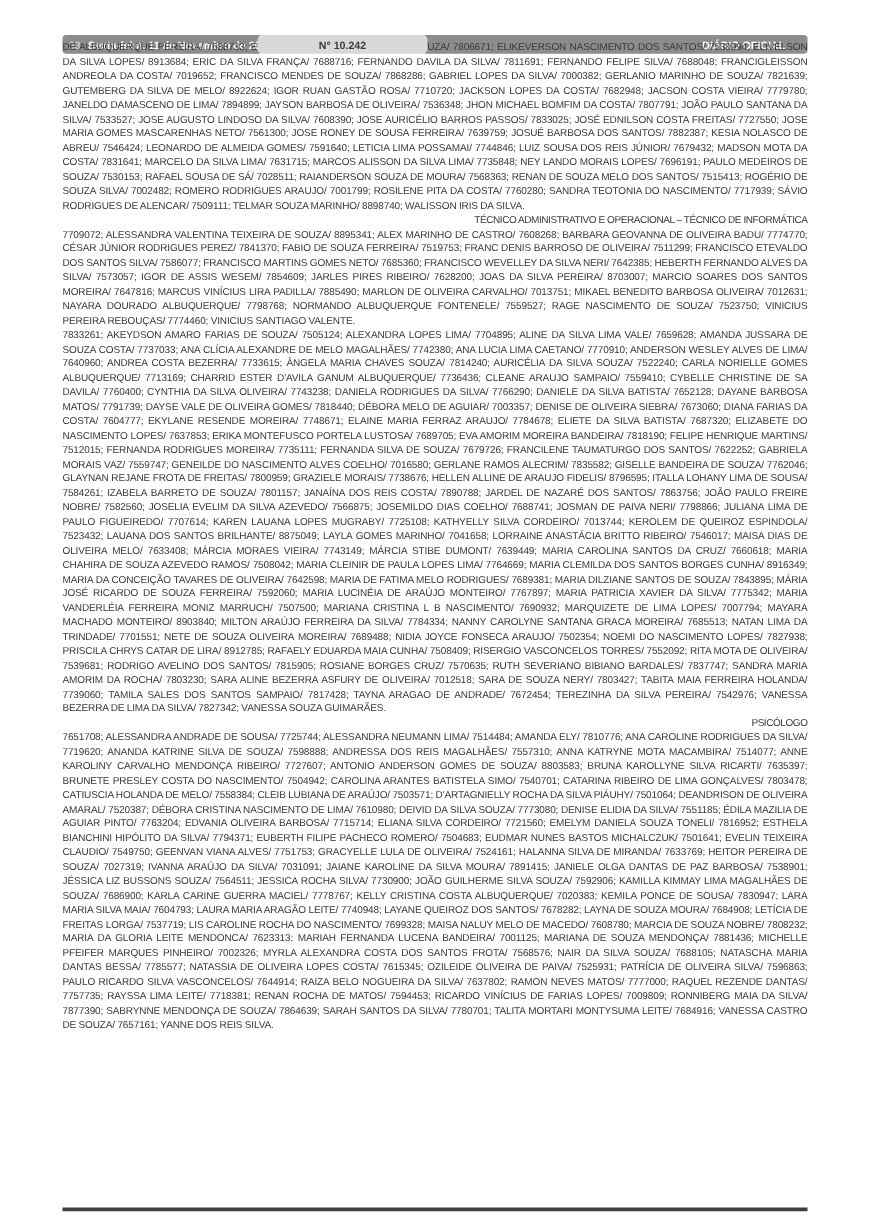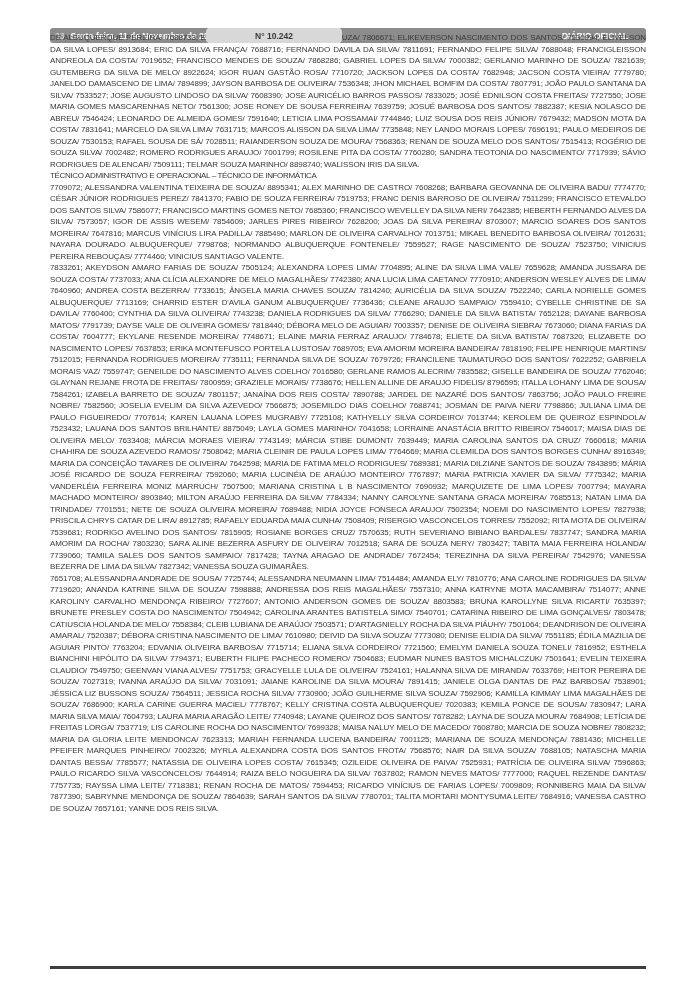--- a/index.html
+++ b/index.html
@@ -29,21 +29,21 @@
   }
   .content {
     position:absolute; left:50px; top:32px; width:596px; color:#383838;
   }
   .body-text {
     font-size:8px; line-height:11.5px; text-align:justify;
     letter-spacing:-0.1px; word-spacing:-0.2px; margin:0;
   }
   .section-heading {
     font-size:8px; line-height:11.5px; letter-spacing:-0.35px;
-    white-space:nowrap; margin:0;
+    white-space:nowrap; margin:0;text-align:right;
   }
   .bottom-rule {
     position:absolute; left:50px; top:966px; width:596px; height:2.5px;
     background:#3f3f3f;
   }
 </style>
 </head>
 <body>
 
 <div class="page">
@@ -59,18 +59,19 @@
     <div class="seg-right">
       <span>DIÁRIO OFICIAL</span>
     </div>
   </div>
 
   <div class="content">
       <p class="body-text">DE ALBUQUERQUE PEREIRA/ 7688733; EIKE EMANOEL NASCIMENTO DE SOUZA/ 7806671; ELIKEVERSON NASCIMENTO DOS SANTOS/ 7530994; ELIVELSON DA SILVA LOPES/ 8913684; ERIC DA SILVA FRANÇA/ 7688716; FERNANDO DAVILA DA SILVA/ 7811691; FERNANDO FELIPE SILVA/ 7688048; FRANCIGLEISSON ANDREOLA DA COSTA/ 7019652; FRANCISCO MENDES DE SOUZA/ 7868286; GABRIEL LOPES DA SILVA/ 7000382; GERLANIO MARINHO DE SOUZA/ 7821639; GUTEMBERG DA SILVA DE MELO/ 8922624; IGOR RUAN GASTÃO ROSA/ 7710720; JACKSON LOPES DA COSTA/ 7682948; JACSON COSTA VIEIRA/ 7779780; JANELDO DAMASCENO DE LIMA/ 7894899; JAYSON BARBOSA DE OLIVEIRA/ 7536348; JHON MICHAEL BOMFIM DA COSTA/ 7807791; JOÃO PAULO SANTANA DA SILVA/ 7533527; JOSE AUGUSTO LINDOSO DA SILVA/ 7608390; JOSE AURICÉLIO BARROS PASSOS/ 7833025; JOSÉ EDNILSON COSTA FREITAS/ 7727550; JOSE MARIA GOMES MASCARENHAS NETO/ 7561300; JOSE RONEY DE SOUSA FERREIRA/ 7639759; JOSUÉ BARBOSA DOS SANTOS/ 7882387; KESIA NOLASCO DE ABREU/ 7546424; LEONARDO DE ALMEIDA GOMES/ 7591640; LETICIA LIMA POSSAMAI/ 7744846; LUIZ SOUSA DOS REIS JÚNIOR/ 7679432; MADSON MOTA DA COSTA/ 7831641; MARCELO DA SILVA LIMA/ 7631715; MARCOS ALISSON DA SILVA LIMA/ 7735848; NEY LANDO MORAIS LOPES/ 7696191; PAULO MEDEIROS DE SOUZA/ 7530153; RAFAEL SOUSA DE SÁ/ 7028511; RAIANDERSON SOUZA DE MOURA/ 7568363; RENAN DE SOUZA MELO DOS SANTOS/ 7515413; ROGÉRIO DE SOUZA SILVA/ 7002482; ROMERO RODRIGUES ARAUJO/ 7001799; ROSILENE PITA DA COSTA/ 7760280; SANDRA TEOTONIA DO NASCIMENTO/ 7717939; SÁVIO RODRIGUES DE ALENCAR/ 7509111; TELMAR SOUZA MARINHO/ 8898740; WALISSON IRIS DA SILVA.</p>
       <div class="section-heading">TÉCNICO ADMINISTRATIVO E OPERACIONAL – TÉCNICO DE INFORMÁTICA</div>
       <p class="body-text">7709072; ALESSANDRA VALENTINA TEIXEIRA DE SOUZA/ 8895341; ALEX MARINHO DE CASTRO/ 7608268; BARBARA GEOVANNA DE OLIVEIRA BADU/ 7774770; CÉSAR JÚNIOR RODRIGUES PEREZ/ 7841370; FABIO DE SOUZA FERREIRA/ 7519753; FRANC DENIS BARROSO DE OLIVEIRA/ 7511299; FRANCISCO ETEVALDO DOS SANTOS SILVA/ 7586077; FRANCISCO MARTINS GOMES NETO/ 7685360; FRANCISCO WEVELLEY DA SILVA NERI/ 7642385; HEBERTH FERNANDO ALVES DA SILVA/ 7573057; IGOR DE ASSIS WESEM/ 7854609; JARLES PIRES RIBEIRO/ 7628200; JOAS DA SILVA PEREIRA/ 8703007; MARCIO SOARES DOS SANTOS MOREIRA/ 7647816; MARCUS VINÍCIUS LIRA PADILLA/ 7885490; MARLON DE OLIVEIRA CARVALHO/ 7013751; MIKAEL BENEDITO BARBOSA OLIVEIRA/ 7012631; NAYARA DOURADO ALBUQUERQUE/ 7798768; NORMANDO ALBUQUERQUE FONTENELE/ 7559527; RAGE NASCIMENTO DE SOUZA/ 7523750; VINICIUS PEREIRA REBOUÇAS/ 7774460; VINICIUS SANTIAGO VALENTE.</p>
       <p class="body-text">7833261; AKEYDSON AMARO FARIAS DE SOUZA/ 7505124; ALEXANDRA LOPES LIMA/ 7704895; ALINE DA SILVA LIMA VALE/ 7659628; AMANDA JUSSARA DE SOUZA COSTA/ 7737033; ANA CLÍCIA ALEXANDRE DE MELO MAGALHÃES/ 7742380; ANA LUCIA LIMA CAETANO/ 7770910; ANDERSON WESLEY ALVES DE LIMA/ 7640960; ANDREA COSTA BEZERRA/ 7733615; ÂNGELA MARIA CHAVES SOUZA/ 7814240; AURICÉLIA DA SILVA SOUZA/ 7522240; CARLA NORIELLE GOMES ALBUQUERQUE/ 7713169; CHARRID ESTER D'AVILA GANUM ALBUQUERQUE/ 7736436; CLEANE ARAUJO SAMPAIO/ 7559410; CYBELLE CHRISTINE DE SA DAVILA/ 7760400; CYNTHIA DA SILVA OLIVEIRA/ 7743238; DANIELA RODRIGUES DA SILVA/ 7766290; DANIELE DA SILVA BATISTA/ 7652128; DAYANE BARBOSA MATOS/ 7791739; DAYSE VALE DE OLIVEIRA GOMES/ 7818440; DÉBORA MELO DE AGUIAR/ 7003357; DENISE DE OLIVEIRA SIEBRA/ 7673060; DIANA FARIAS DA COSTA/ 7604777; EKYLANE RESENDE MOREIRA/ 7748671; ELAINE MARIA FERRAZ ARAUJO/ 7784678; ELIETE DA SILVA BATISTA/ 7687320; ELIZABETE DO NASCIMENTO LOPES/ 7637853; ERIKA MONTEFUSCO PORTELA LUSTOSA/ 7689705; EVA AMORIM MOREIRA BANDEIRA/ 7818190; FELIPE HENRIQUE MARTINS/ 7512015; FERNANDA RODRIGUES MOREIRA/ 7735111; FERNANDA SILVA DE SOUZA/ 7679726; FRANCILENE TAUMATURGO DOS SANTOS/ 7622252; GABRIELA MORAIS VAZ/ 7559747; GENEILDE DO NASCIMENTO ALVES COELHO/ 7016580; GERLANE RAMOS ALECRIM/ 7835582; GISELLE BANDEIRA DE SOUZA/ 7762046; GLAYNAN REJANE FROTA DE FREITAS/ 7800959; GRAZIELE MORAIS/ 7738676; HELLEN ALLINE DE ARAUJO FIDELIS/ 8796595; ITALLA LOHANY LIMA DE SOUSA/ 7584261; IZABELA BARRETO DE SOUZA/ 7801157; JANAÍNA DOS REIS COSTA/ 7890788; JARDEL DE NAZARÉ DOS SANTOS/ 7863756; JOÃO PAULO FREIRE NOBRE/ 7582560; JOSELIA EVELIM DA SILVA AZEVEDO/ 7566875; JOSEMILDO DIAS COELHO/ 7688741; JOSMAN DE PAIVA NERI/ 7798866; JULIANA LIMA DE PAULO FIGUEIREDO/ 7707614; KAREN LAUANA LOPES MUGRABY/ 7725108; KATHYELLY SILVA CORDEIRO/ 7013744; KEROLEM DE QUEIROZ ESPINDOLA/ 7523432; LAUANA DOS SANTOS BRILHANTE/ 8875049; LAYLA GOMES MARINHO/ 7041658; LORRAINE ANASTÁCIA BRITTO RIBEIRO/ 7546017; MAISA DIAS DE OLIVEIRA MELO/ 7633408; MÁRCIA MORAES VIEIRA/ 7743149; MÁRCIA STIBE DUMONT/ 7639449; MARIA CAROLINA SANTOS DA CRUZ/ 7660618; MARIA CHAHIRA DE SOUZA AZEVEDO RAMOS/ 7508042; MARIA CLEINIR DE PAULA LOPES LIMA/ 7764669; MARIA CLEMILDA DOS SANTOS BORGES CUNHA/ 8916349; MARIA DA CONCEIÇÃO TAVARES DE OLIVEIRA/ 7642598; MARIA DE FATIMA MELO RODRIGUES/ 7689381; MARIA DILZIANE SANTOS DE SOUZA/ 7843895; MÁRIA JOSÉ RICARDO DE SOUZA FERREIRA/ 7592060; MARIA LUCINÉIA DE ARAÚJO MONTEIRO/ 7767897; MARIA PATRICIA XAVIER DA SILVA/ 7775342; MARIA VANDERLÉIA FERREIRA MONIZ MARRUCH/ 7507500; MARIANA CRISTINA L B NASCIMENTO/ 7690932; MARQUIZETE DE LIMA LOPES/ 7007794; MAYARA MACHADO MONTEIRO/ 8903840; MILTON ARAÚJO FERREIRA DA SILVA/ 7784334; NANNY CAROLYNE SANTANA GRACA MOREIRA/ 7685513; NATAN LIMA DA TRINDADE/ 7701551; NETE DE SOUZA OLIVEIRA MOREIRA/ 7689488; NIDIA JOYCE FONSECA ARAUJO/ 7502354; NOEMI DO NASCIMENTO LOPES/ 7827938; PRISCILA CHRYS CATAR DE LIRA/ 8912785; RAFAELY EDUARDA MAIA CUNHA/ 7508409; RISERGIO VASCONCELOS TORRES/ 7552092; RITA MOTA DE OLIVEIRA/ 7539681; RODRIGO AVELINO DOS SANTOS/ 7815905; ROSIANE BORGES CRUZ/ 7570635; RUTH SEVERIANO BIBIANO BARDALES/ 7837747; SANDRA MARIA AMORIM DA ROCHA/ 7803230; SARA ALINE BEZERRA ASFURY DE OLIVEIRA/ 7012518; SARA DE SOUZA NERY/ 7803427; TABITA MAIA FERREIRA HOLANDA/ 7739060; TAMILA SALES DOS SANTOS SAMPAIO/ 7817428; TAYNA ARAGAO DE ANDRADE/ 7672454; TEREZINHA DA SILVA PEREIRA/ 7542976; VANESSA BEZERRA DE LIMA DA SILVA/ 7827342; VANESSA SOUZA GUIMARÃES.</p>
+      <div class="section-heading">PSICÓLOGO</div>
       <p class="body-text">7651708; ALESSANDRA ANDRADE DE SOUSA/ 7725744; ALESSANDRA NEUMANN LIMA/ 7514484; AMANDA ELY/ 7810776; ANA CAROLINE RODRIGUES DA SILVA/ 7719620; ANANDA KATRINE SILVA DE SOUZA/ 7598888; ANDRESSA DOS REIS MAGALHÃES/ 7557310; ANNA KATRYNE MOTA MACAMBIRA/ 7514077; ANNE KAROLINY CARVALHO MENDONÇA RIBEIRO/ 7727607; ANTONIO ANDERSON GOMES DE SOUZA/ 8803583; BRUNA KAROLLYNE SILVA RICARTI/ 7635397; BRUNETE PRESLEY COSTA DO NASCIMENTO/ 7504942; CAROLINA ARANTES BATISTELA SIMO/ 7540701; CATARINA RIBEIRO DE LIMA GONÇALVES/ 7803478; CATIUSCIA HOLANDA DE MELO/ 7558384; CLEIB LUBIANA DE ARAÚJO/ 7503571; D'ARTAGNIELLY ROCHA DA SILVA PIÁUHY/ 7501064; DEANDRISON DE OLIVEIRA AMARAL/ 7520387; DÉBORA CRISTINA NASCIMENTO DE LIMA/ 7610980; DEIVID DA SILVA SOUZA/ 7773080; DENISE ELIDIA DA SILVA/ 7551185; ÉDILA MAZILIA DE AGUIAR PINTO/ 7763204; EDVANIA OLIVEIRA BARBOSA/ 7715714; ELIANA SILVA CORDEIRO/ 7721560; EMELYM DANIELA SOUZA TONELI/ 7816952; ESTHELA BIANCHINI HIPÓLITO DA SILVA/ 7794371; EUBERTH FILIPE PACHECO ROMERO/ 7504683; EUDMAR NUNES BASTOS MICHALCZUK/ 7501641; EVELIN TEIXEIRA CLAUDIO/ 7549750; GEENVAN VIANA ALVES/ 7751753; GRACYELLE LULA DE OLIVEIRA/ 7524161; HALANNA SILVA DE MIRANDA/ 7633769; HEITOR PEREIRA DE SOUZA/ 7027319; IVANNA ARAÚJO DA SILVA/ 7031091; JAIANE KAROLINE DA SILVA MOURA/ 7891415; JANIELE OLGA DANTAS DE PAZ BARBOSA/ 7538901; JÉSSICA LIZ BUSSONS SOUZA/ 7564511; JESSICA ROCHA SILVA/ 7730900; JOÃO GUILHERME SILVA SOUZA/ 7592906; KAMILLA KIMMAY LIMA MAGALHÃES DE SOUZA/ 7686900; KARLA CARINE GUERRA MACIEL/ 7778767; KELLY CRISTINA COSTA ALBUQUERQUE/ 7020383; KEMILA PONCE DE SOUSA/ 7830947; LARA MARIA SILVA MAIA/ 7604793; LAURA MARIA ARAGÃO LEITE/ 7740948; LAYANE QUEIROZ DOS SANTOS/ 7678282; LAYNA DE SOUZA MOURA/ 7684908; LETÍCIA DE FREITAS LORGA/ 7537719; LIS CAROLINE ROCHA DO NASCIMENTO/ 7699328; MAISA NALUY MELO DE MACEDO/ 7608780; MARCIA DE SOUZA NOBRE/ 7808232; MARIA DA GLORIA LEITE MENDONCA/ 7623313; MARIAH FERNANDA LUCENA BANDEIRA/ 7001125; MARIANA DE SOUZA MENDONÇA/ 7881436; MICHELLE PFEIFER MARQUES PINHEIRO/ 7002326; MYRLA ALEXANDRA COSTA DOS SANTOS FROTA/ 7568576; NAIR DA SILVA SOUZA/ 7688105; NATASCHA MARIA DANTAS BESSA/ 7785577; NATASSIA DE OLIVEIRA LOPES COSTA/ 7615345; OZILEIDE OLIVEIRA DE PAIVA/ 7525931; PATRÍCIA DE OLIVEIRA SILVA/ 7596863; PAULO RICARDO SILVA VASCONCELOS/ 7644914; RAIZA BELO NOGUEIRA DA SILVA/ 7637802; RAMON NEVES MATOS/ 7777000; RAQUEL REZENDE DANTAS/ 7757735; RAYSSA LIMA LEITE/ 7718381; RENAN ROCHA DE MATOS/ 7594453; RICARDO VINÍCIUS DE FARIAS LOPES/ 7009809; RONNIBERG MAIA DA SILVA/ 7877390; SABRYNNE MENDONÇA DE SOUZA/ 7864639; SARAH SANTOS DA SILVA/ 7780701; TALITA MORTARI MONTYSUMA LEITE/ 7684916; VANESSA CASTRO DE SOUZA/ 7657161; YANNE DOS REIS SILVA.</p>
     </div>
 
   <div class="bottom-rule"></div>
 
 </div>
 
 </body></html>

